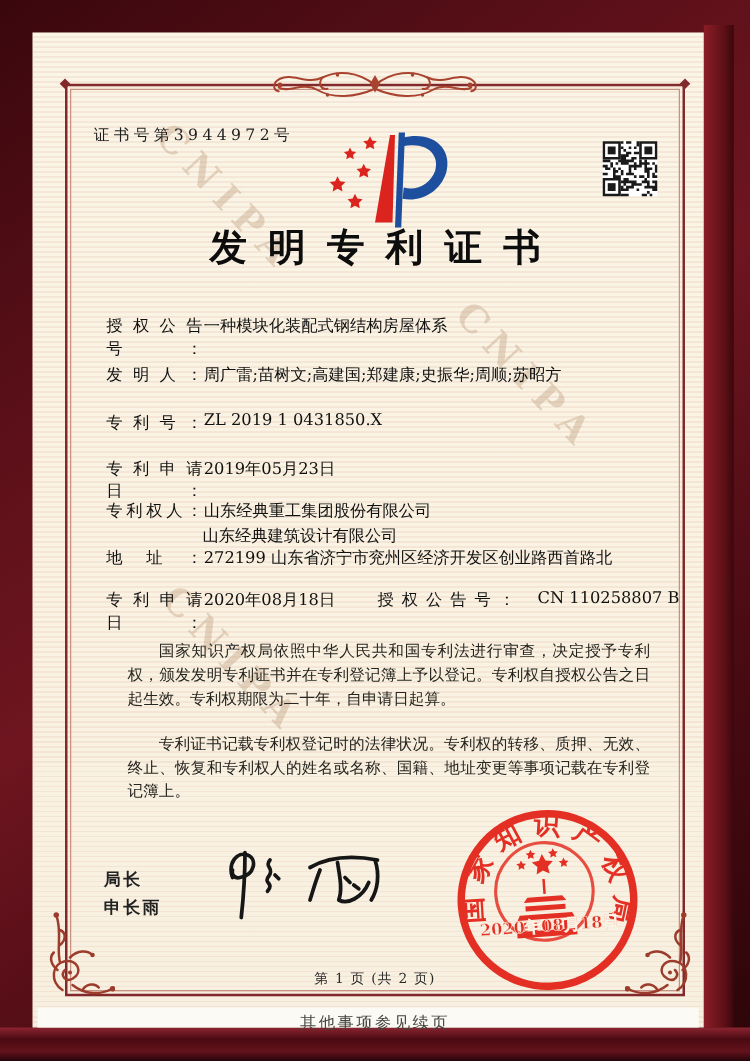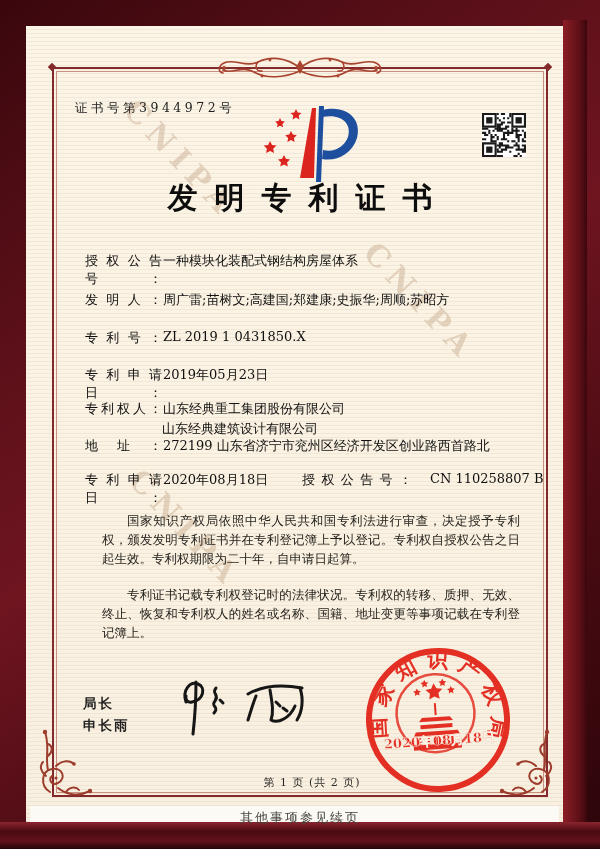--- a/index.html
+++ b/index.html
@@ -38,21 +38,21 @@
   .val2{position:absolute;left:136px;top:20px;width:380px;}
   .lab2{position:absolute;left:276px;width:110px;display:inline-block;
     text-align:justify;text-align-last:justify;}
   .val3{position:absolute;left:404px;width:130px;}
   .paras{position:absolute;left:59px;top:468px;width:452px;font-size:12.5px;
     line-height:19px;color:#26241f;text-align:justify;}
   .paras p{margin:17px;text-indent:2em;}
   .officer{position:absolute;left:57px;font-size:13.5px;font-weight:700;color:#222;
     font-family:"DejaVu Sans","Liberation Sans",sans-serif;letter-spacing:2px;}
   .page-no{position:absolute;left:26px;width:496px;top:749px;text-align:center;
-    font-size:11px;color:#2b2b2b;letter-spacing:1px;padding-left:12px;}
+    font-size:11px;color:#2b2b2b;letter-spacing:1px;}
   svg{display:block;}
 </style>
 </head>
 <body>
 
 <div class="stage">
   <div class="edge-right"></div>
   <div class="bottom-band"></div>
 
   <div class="paper">

